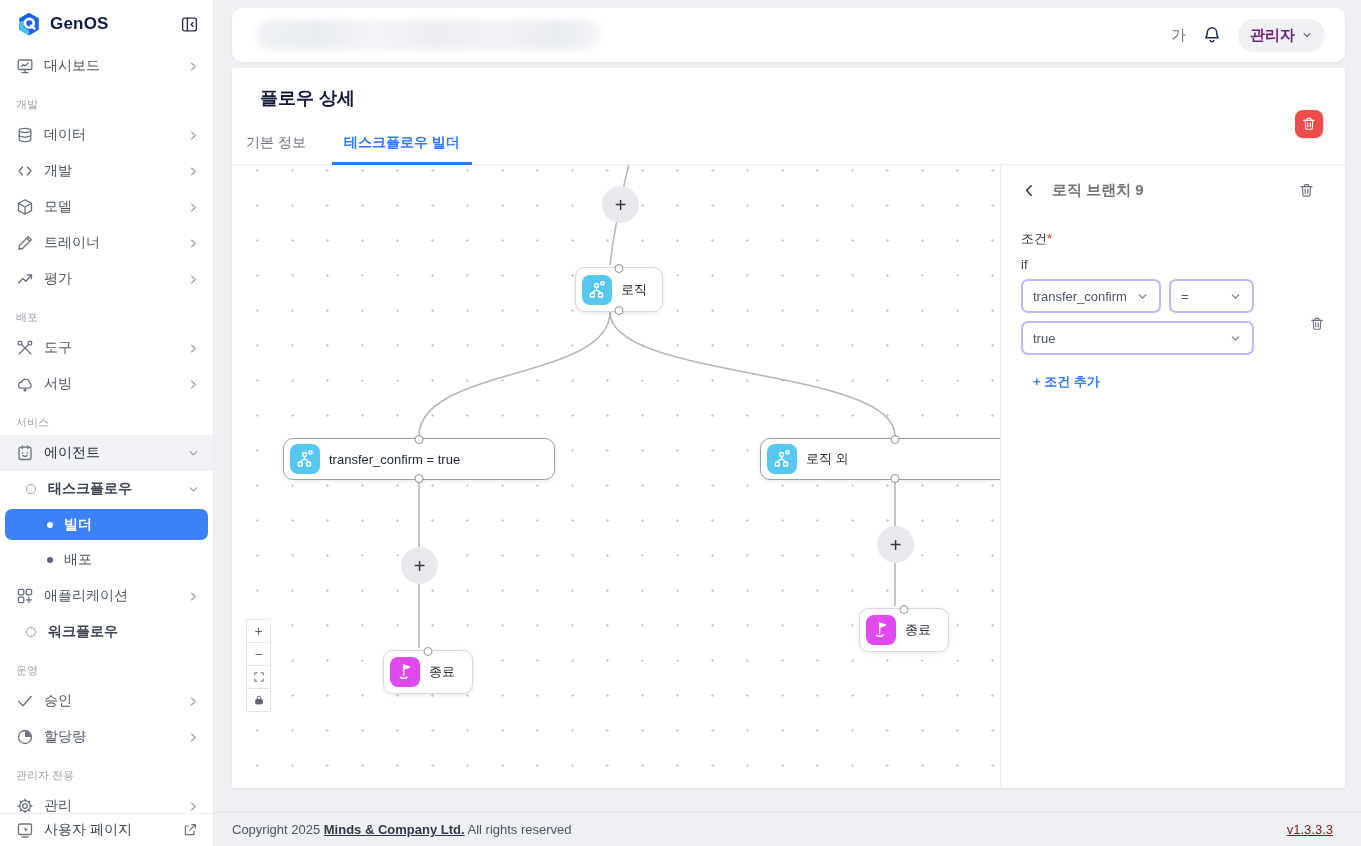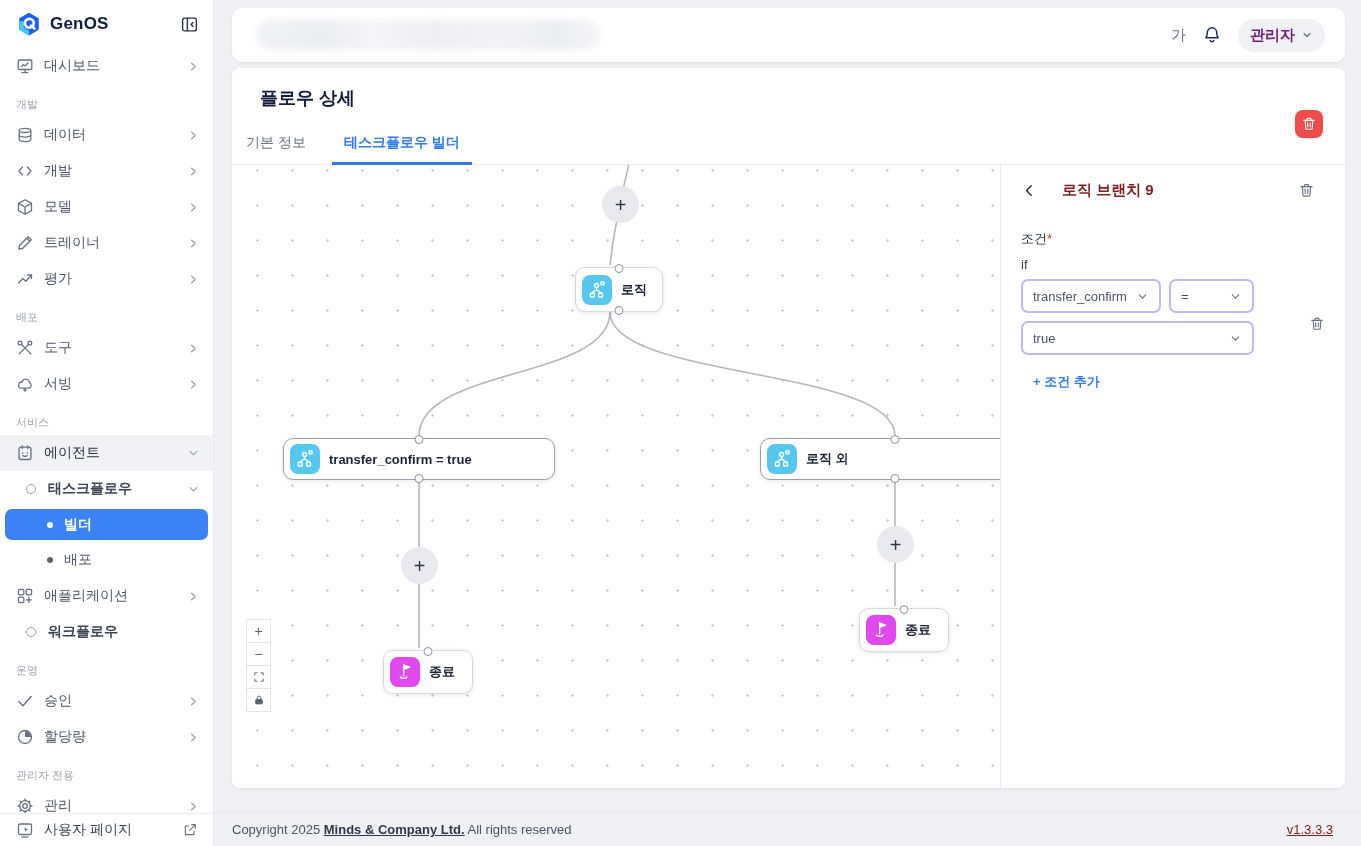--- a/index.html
+++ b/index.html
@@ -42,21 +42,21 @@
   .redacted{width:345px;height:30px;border-radius:15px;margin-left:4px;
     background:linear-gradient(90deg,#f0f2f5 0%,#e9ecf1 18%,#f4f5f8 34%,#eceef2 52%,#f2f3f6 70%,#e9ecf1 88%,#f5f6f8 100%);
     filter:blur(3px);}
   .topbar-right{margin-left:auto;display:flex;align-items:center;gap:16px}
   .lang-btn{font-size:15px;color:#6b7280;cursor:pointer}
   .bell{cursor:pointer;color:#1c2b53}
   .user-pill{background:#eff1f4;border-radius:16px;padding:7px 12px;display:flex;align-items:center;gap:6px;cursor:pointer}
   .user-pill span{font-size:15px;color:#701a75;font-weight:600}
 
   .content{
-    margin:6px 16px 0 19px;height:720px;background:#fff;border-radius:8px;
+    margin:6px 16px 0 19px;height:720px;background:#fff;border-radius:2px;
     box-shadow:0 1px 3px rgba(16,24,40,.07);position:relative;display:flex;flex-direction:column;overflow:hidden;flex-shrink:0;
   }
   .page-title{padding:18px 28px 0;font-size:18px;font-weight:700;color:#131c3b}
   .tabs{display:flex;gap:34px;padding:0 12px;margin-top:14px;border-bottom:1px solid #e8eaee;flex-shrink:0}
   .tab{padding:10px 2px 12px;font-size:14px;color:#6b7280;position:relative;cursor:pointer}
   .tab.active{color:#2f7bf5;font-weight:600}
   .tab.active::after{content:"";position:absolute;left:-10px;right:-10px;bottom:-1px;height:3px;background:#2f7bf5}
   .delete-btn{position:absolute;top:42px;right:22px;width:28px;height:28px;border-radius:8px;background:#ee4b4b;display:flex;align-items:center;justify-content:center;cursor:pointer;box-shadow:0 1px 2px rgba(16,24,40,.15)}
 
   .flow-body{flex:1;display:flex;min-height:0}
@@ -67,32 +67,32 @@
   }
   .edges{position:absolute;left:0;top:0;pointer-events:none}
   .plus-btn{position:absolute;width:37px;height:37px;border-radius:50%;background:#e8e9ee;color:#2f3642;
     font-size:20px;font-weight:400;display:flex;align-items:center;justify-content:center;cursor:pointer;line-height:1}
   .flow-node{position:absolute;background:#fff;border:1px solid #d5d9e0;border-radius:10px;
     box-shadow:0 1px 5px rgba(16,24,40,.1);display:flex;align-items:center;gap:9px;padding:0 10px 0 6px;cursor:pointer}
   .flow-node.selected{border:1.5px solid #9aa0ab}
   .node-icon{width:30px;height:30px;border-radius:8px;display:flex;align-items:center;justify-content:center;flex-shrink:0}
   .node-icon.logic{background:#56c8f0}
   .node-icon.end{background:#df49ee}
-  .node-label{font-size:13px;color:#1d2433;font-weight:700;white-space:nowrap}
+  .node-label{font-size:13px;color:#1d2433;font-weight:400;white-space:nowrap}
   .handle{position:absolute;width:7px;height:7px;background:#fff;border:1.5px solid #8d939e;border-radius:50%;left:50%;transform:translateX(-50%)}
   .handle.top{top:-4px}.handle.bottom{bottom:-4px}
 
   .canvas-controls{position:absolute;left:14px;bottom:76px;display:flex;flex-direction:column}
   .ctrl-btn{width:23px;height:22px;background:#fff;border:1px solid #e3e5ea;margin-top:-1px;
     display:flex;align-items:center;justify-content:center;color:#5c6472;font-size:14px;cursor:pointer}
 
   .panel{width:306px;border-left:1px solid #e8eaee;padding:16px 18px 0 20px;position:relative;background:#fff;flex-shrink:0}
   .panel-header{display:flex;align-items:center}
   .back-chevron{cursor:pointer}
-  .panel-title{font-size:15px;font-weight:700;color:#7f1d1d;margin-left:24px}
+  .panel-title{font-size:15px;font-weight:700;color:#737373;margin-left:14px}
   .panel-trash{margin-left:auto;margin-right:12px;cursor:pointer;color:#6b7280}
   .cond-label{margin-top:30px;font-size:13px;color:#1f2937}
   .required{color:#e02d2d}
   .if-label{margin-top:9px;font-size:13px;color:#374151}
   .cond-rows{position:relative;margin-top:7px;padding-right:30px}
   .sel-row{display:flex;gap:8px}
   .select{height:34px;border:2px solid #c4b5fd;border-radius:7px;display:flex;align-items:center;justify-content:space-between;
     padding:0 10px;font-size:13px;color:#4b5563;background:#fff;cursor:pointer;box-sizing:border-box}
   .sel-field{width:140px}
   .sel-op{width:85px}

